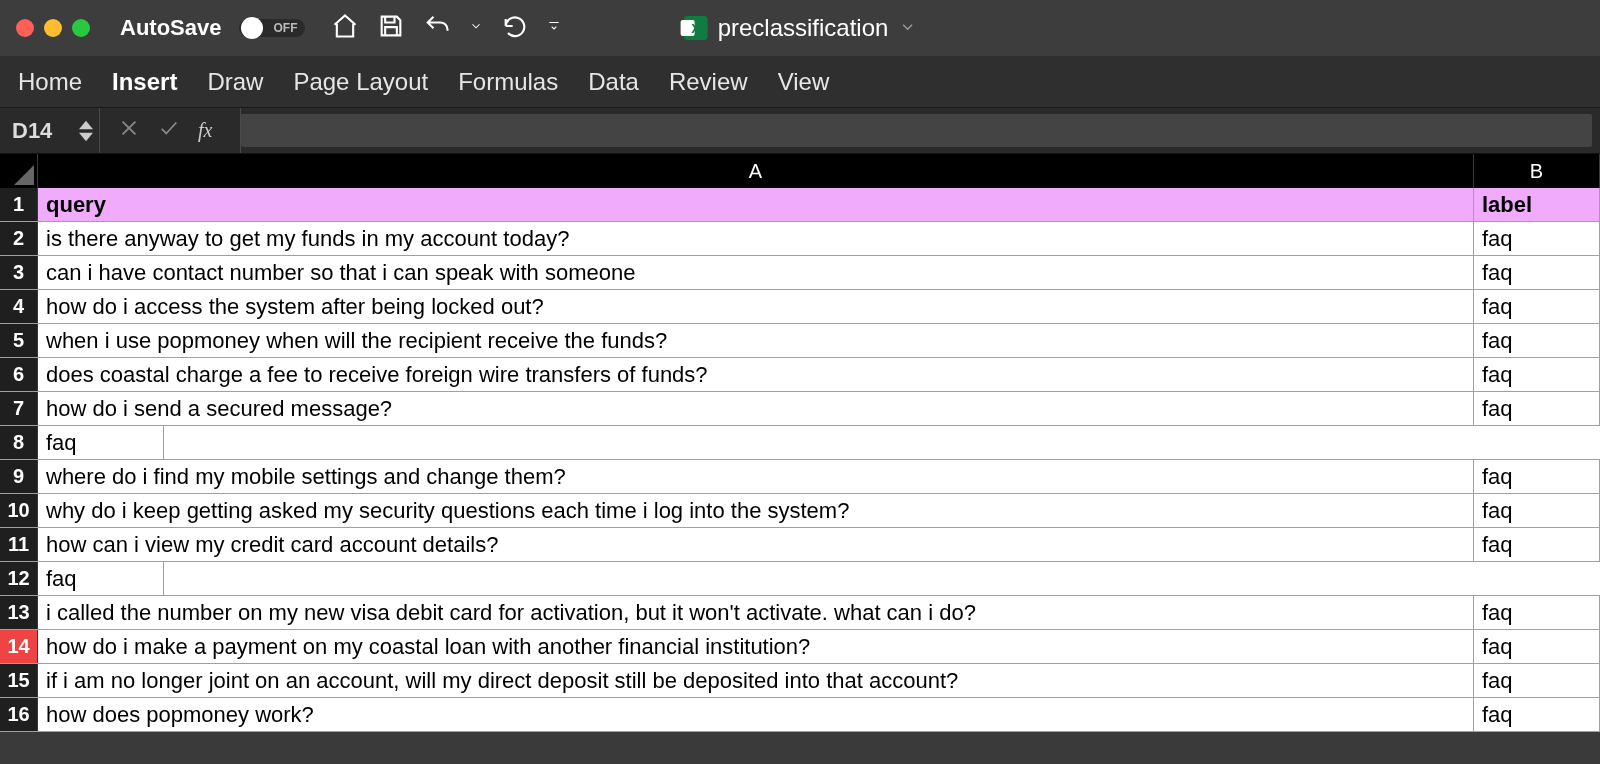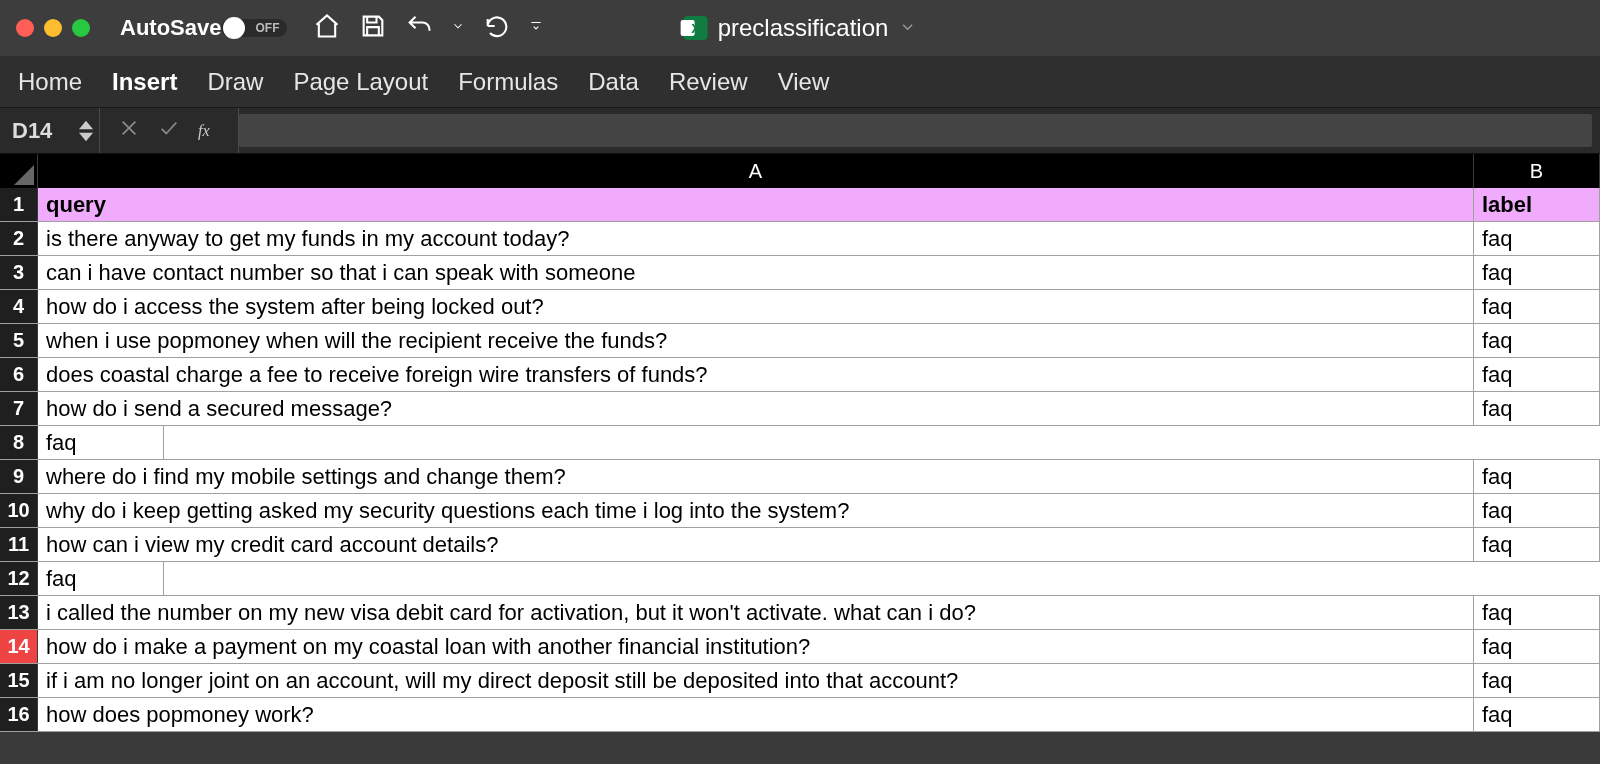--- a/index.html
+++ b/index.html
@@ -14,21 +14,21 @@
     padding: 0 16px;
     color: #fff;
     position: relative;
   }
   .traffic { display: flex; gap: 10px; margin-right: 30px; }
   .tl { width: 18px; height: 18px; border-radius: 50%; }
   .tl.red { background: #ff5f57; }
   .tl.yellow { background: #febc2e; }
   .tl.green { background: #28c840; }
 
-  .autosave { display: flex; align-items: center; gap: 0; font-size: 22px; font-weight: 600; margin-right: 26px; justify-content: space-between; }
+  .autosave { display: flex; align-items: center; gap: 18px; font-size: 22px; font-weight: 600; margin-right: 26px; justify-content: space-between; }
   .toggle {
     width: 66px; height: 18px; border-radius: 13px; background: #2a2a2a;
     display: flex; align-items: center; position: relative; font-size: 12px; font-weight: 700; color: #bbb;
   }
   .toggle .knob { width: 22px; height: 22px; border-radius: 50%; background: #fff; margin-left: 2px; }
   .toggle .offlabel { position: absolute; right: 8px; }
 
   .qat { display: flex; align-items: center; gap: 18px; }
   .qat svg { width: 28px; height: 28px; fill: none; stroke: #fff; stroke-width: 1.8; }
   .qat .mini-chevron svg { width: 14px; height: 14px; }
@@ -66,21 +66,21 @@
     display: flex; align-items: stretch; color: #ddd; font-size: 22px;
   }
   .namebox {
     width: 100px; display: flex; align-items: center; padding-left: 12px;
     border-right: 1px solid #4a4a4a; position: relative; font-weight: 600;
   }
   .namebox .spin { position: absolute; right: 6px; display: flex; flex-direction: column; gap: 2px; }
   .namebox .spin svg { width: 14px; height: 10px; fill: #ccc; }
   .fb-btns { display: flex; align-items: center; gap: 18px; padding: 0 18px; border-right: 1px solid #4a4a4a; }
   .fb-btns svg { width: 22px; height: 22px; stroke: #888; fill: none; stroke-width: 2; }
-  .fx { font-style: italic; font-family: "Times New Roman", serif; font-size: 16px; color: #ccc; padding-right: 10px; }
+  .fx { font-style: italic; font-family: "Times New Roman", serif; font-size: 20px; color: #ccc; padding-right: 10px; }
   .fb-input {
     flex: 1; background: #444; border: none; outline: none; color: #eee;
     font-size: 20px; padding: 0 10px; margin: 6px 8px 6px 0; border-radius: 2px;
   }
 
   
   .sheet { background: #fff; }
   .colheads {
     height: 34px; background: #000; display: flex; color: #fff; font-size: 20px;
   }

